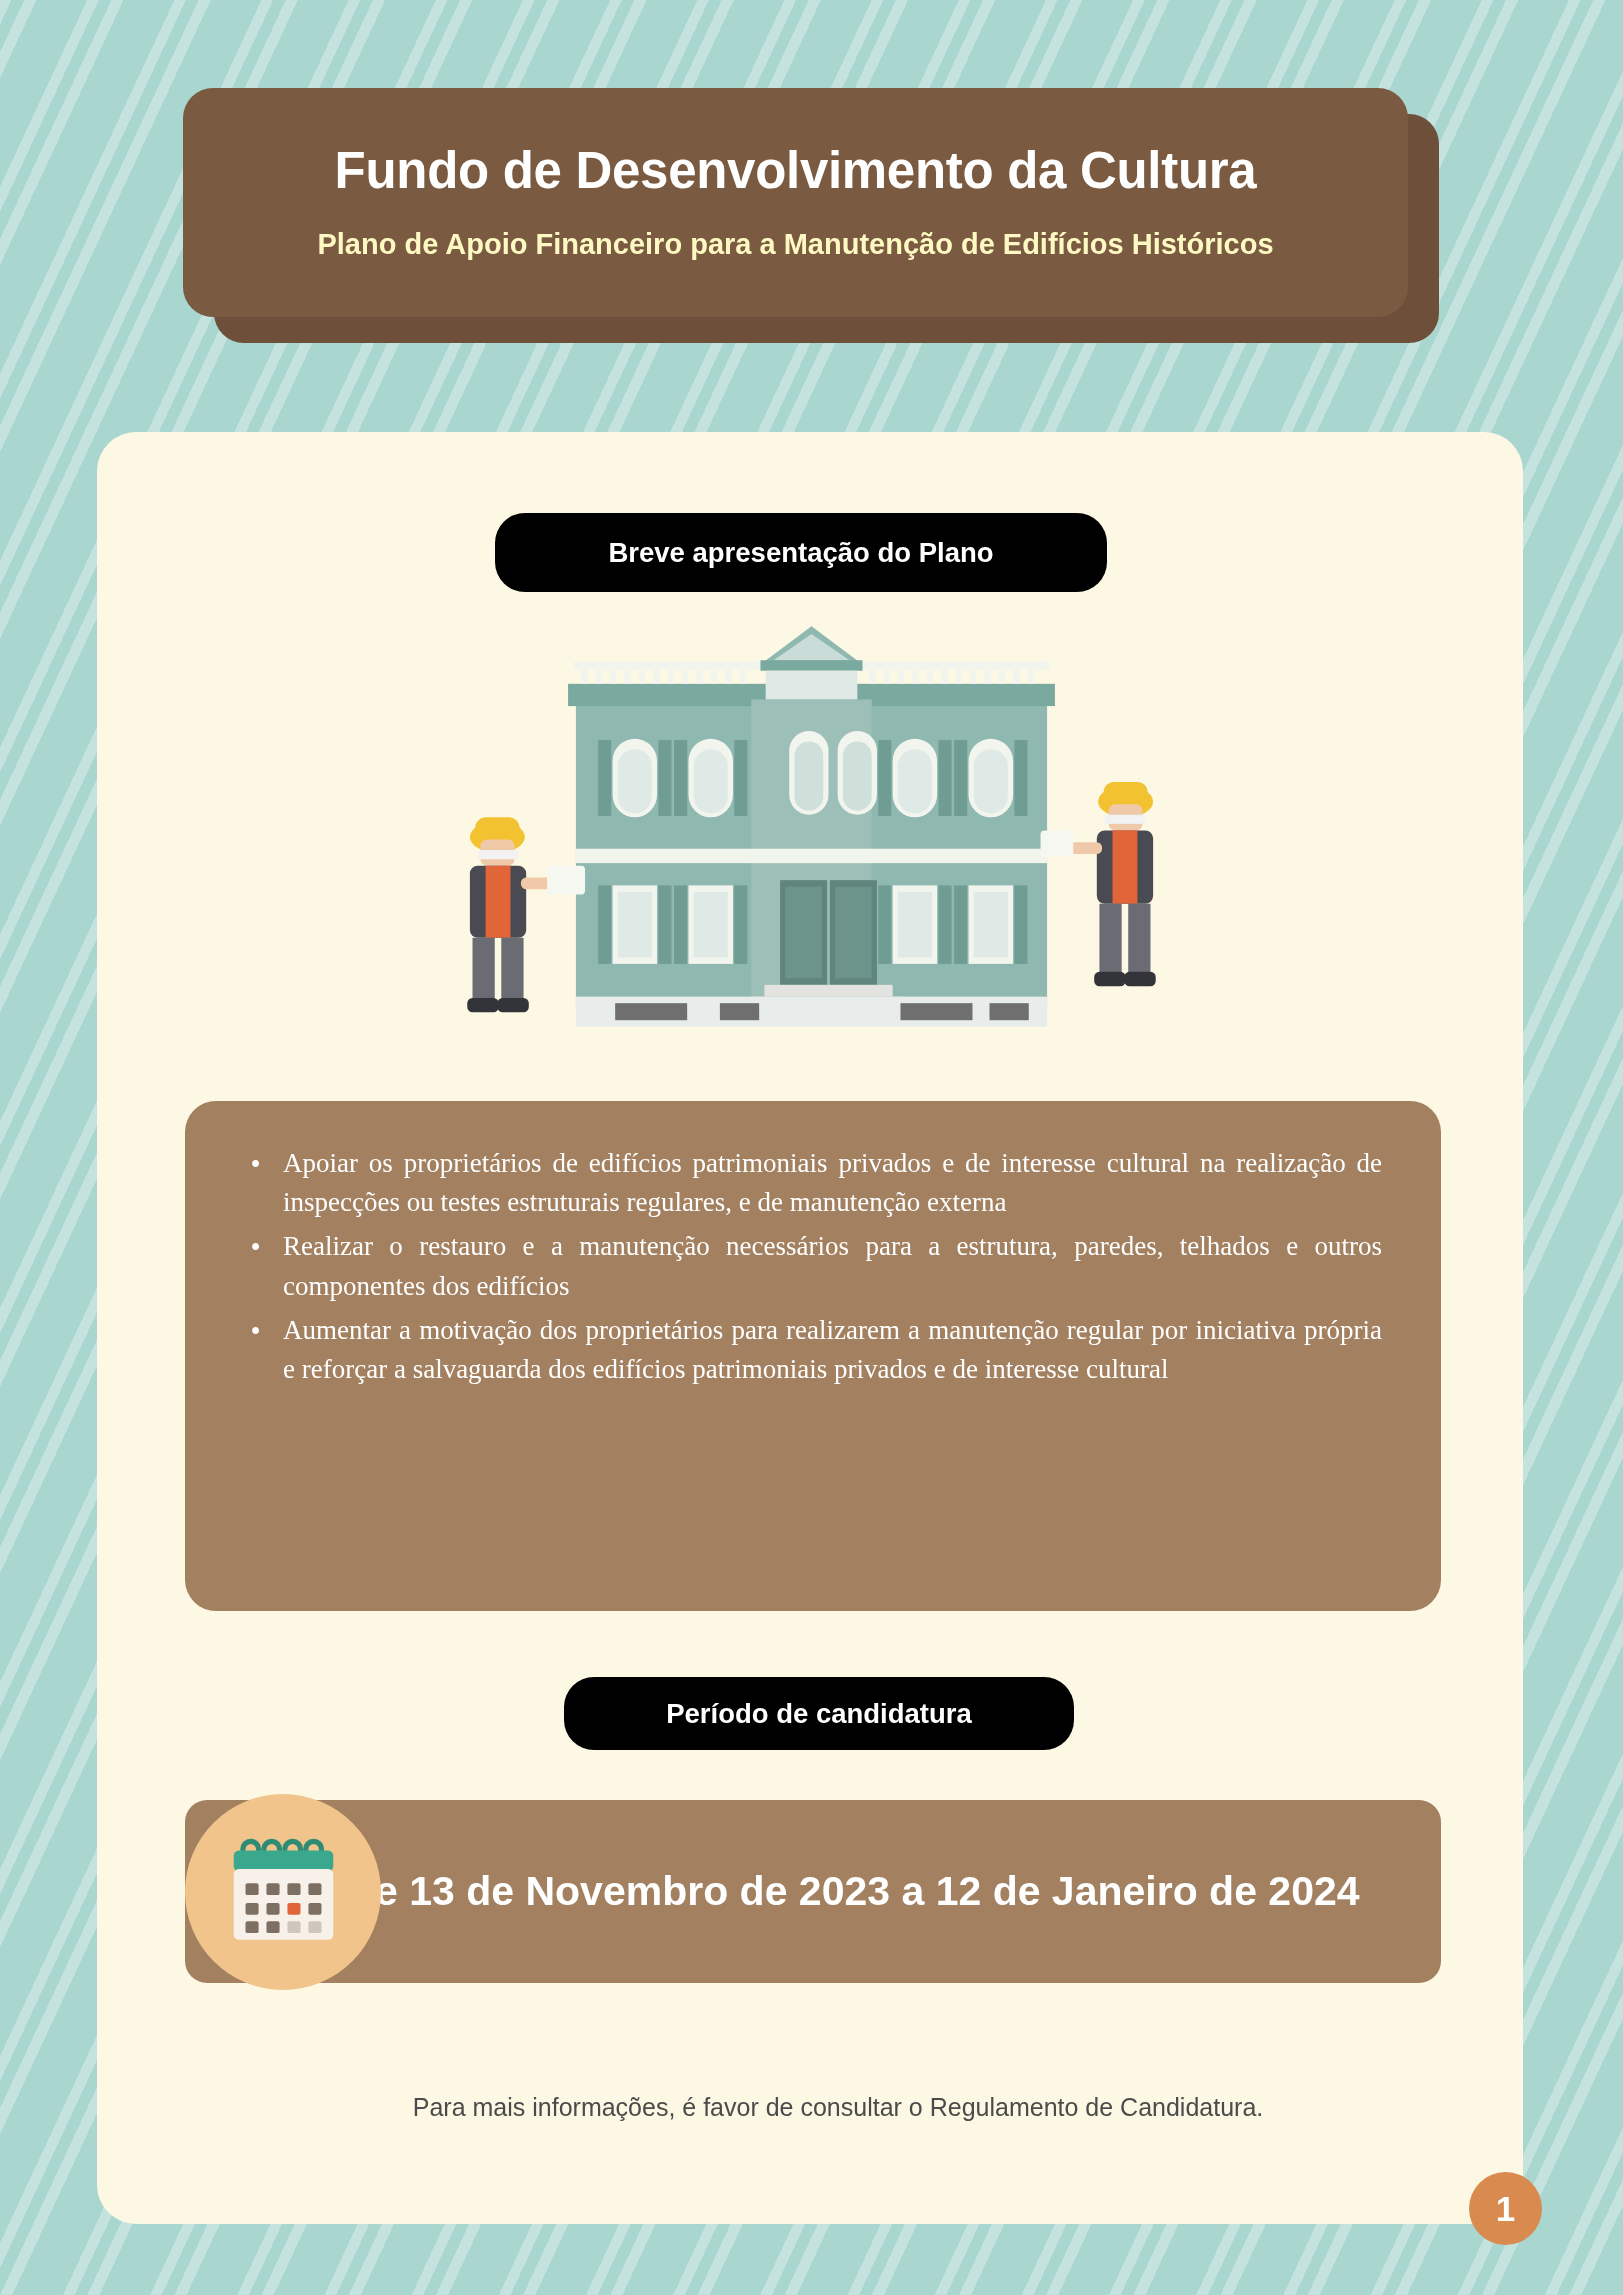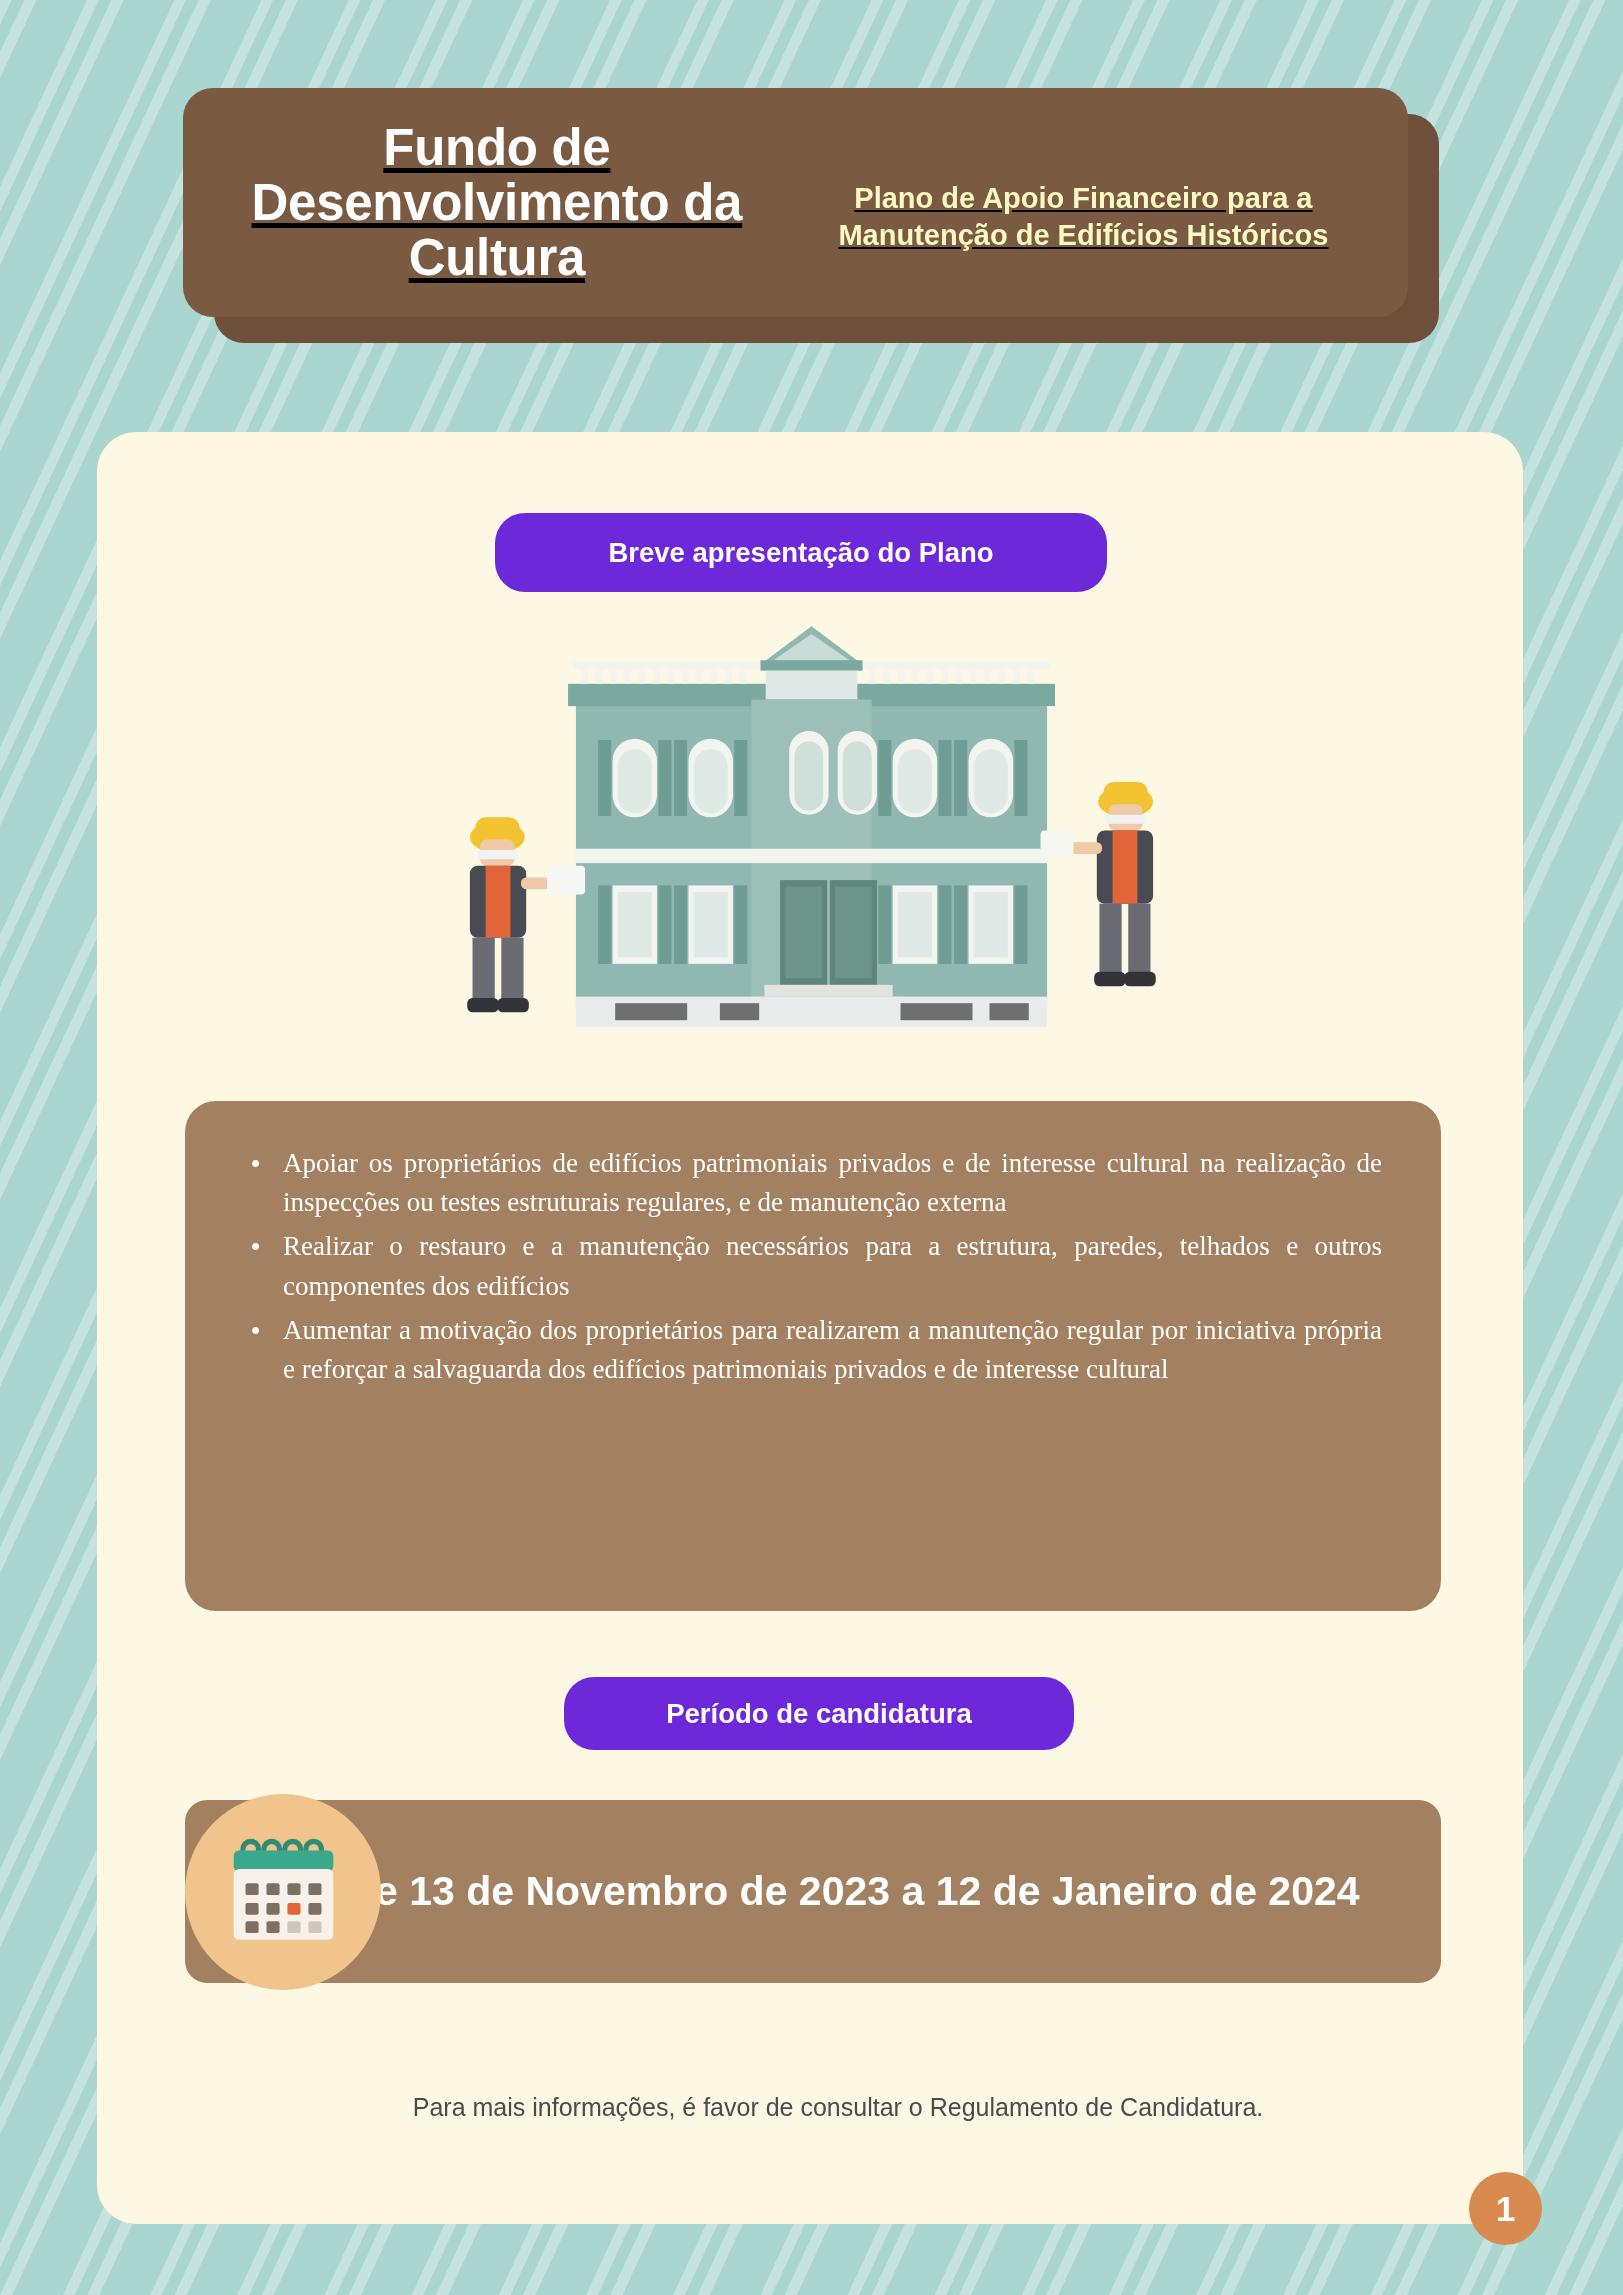--- a/index.html
+++ b/index.html
@@ -53,24 +53,24 @@
   }
   #header-card {
     position: absolute;
     left: 0;
     top: 0;
     width: 1225px;
     height: 229px;
     background: #7a5a41;
     border-radius: 30px;
     display: flex;
+    flex-direction: column;
     align-items: center;
     justify-content: center;
     padding: 12px 26px;
-    text-decoration: underline;
   }
   #header-title {
     color: #ffffff;
     font-size: 51px;
     font-weight: bold;
     letter-spacing: -0.3px;
     text-align: center;
     line-height: 1.08;
   }
   #header-subtitle {
@@ -89,21 +89,21 @@
     top: 432px;
     width: 1426px;
     height: 1792px;
     background: #fdf8e3;
     border-radius: 39px;
   }
 
   
   .pill {
     position: absolute;
-    background: #6d28d9;
+    background: #000000;
     border-radius: 30px;
     display: flex;
     align-items: center;
     justify-content: center;
     color: #ffffff;
     font-size: 27.5px;
     font-weight: bold;
     padding: 0 37px;
   }
   #pill-presentation {

